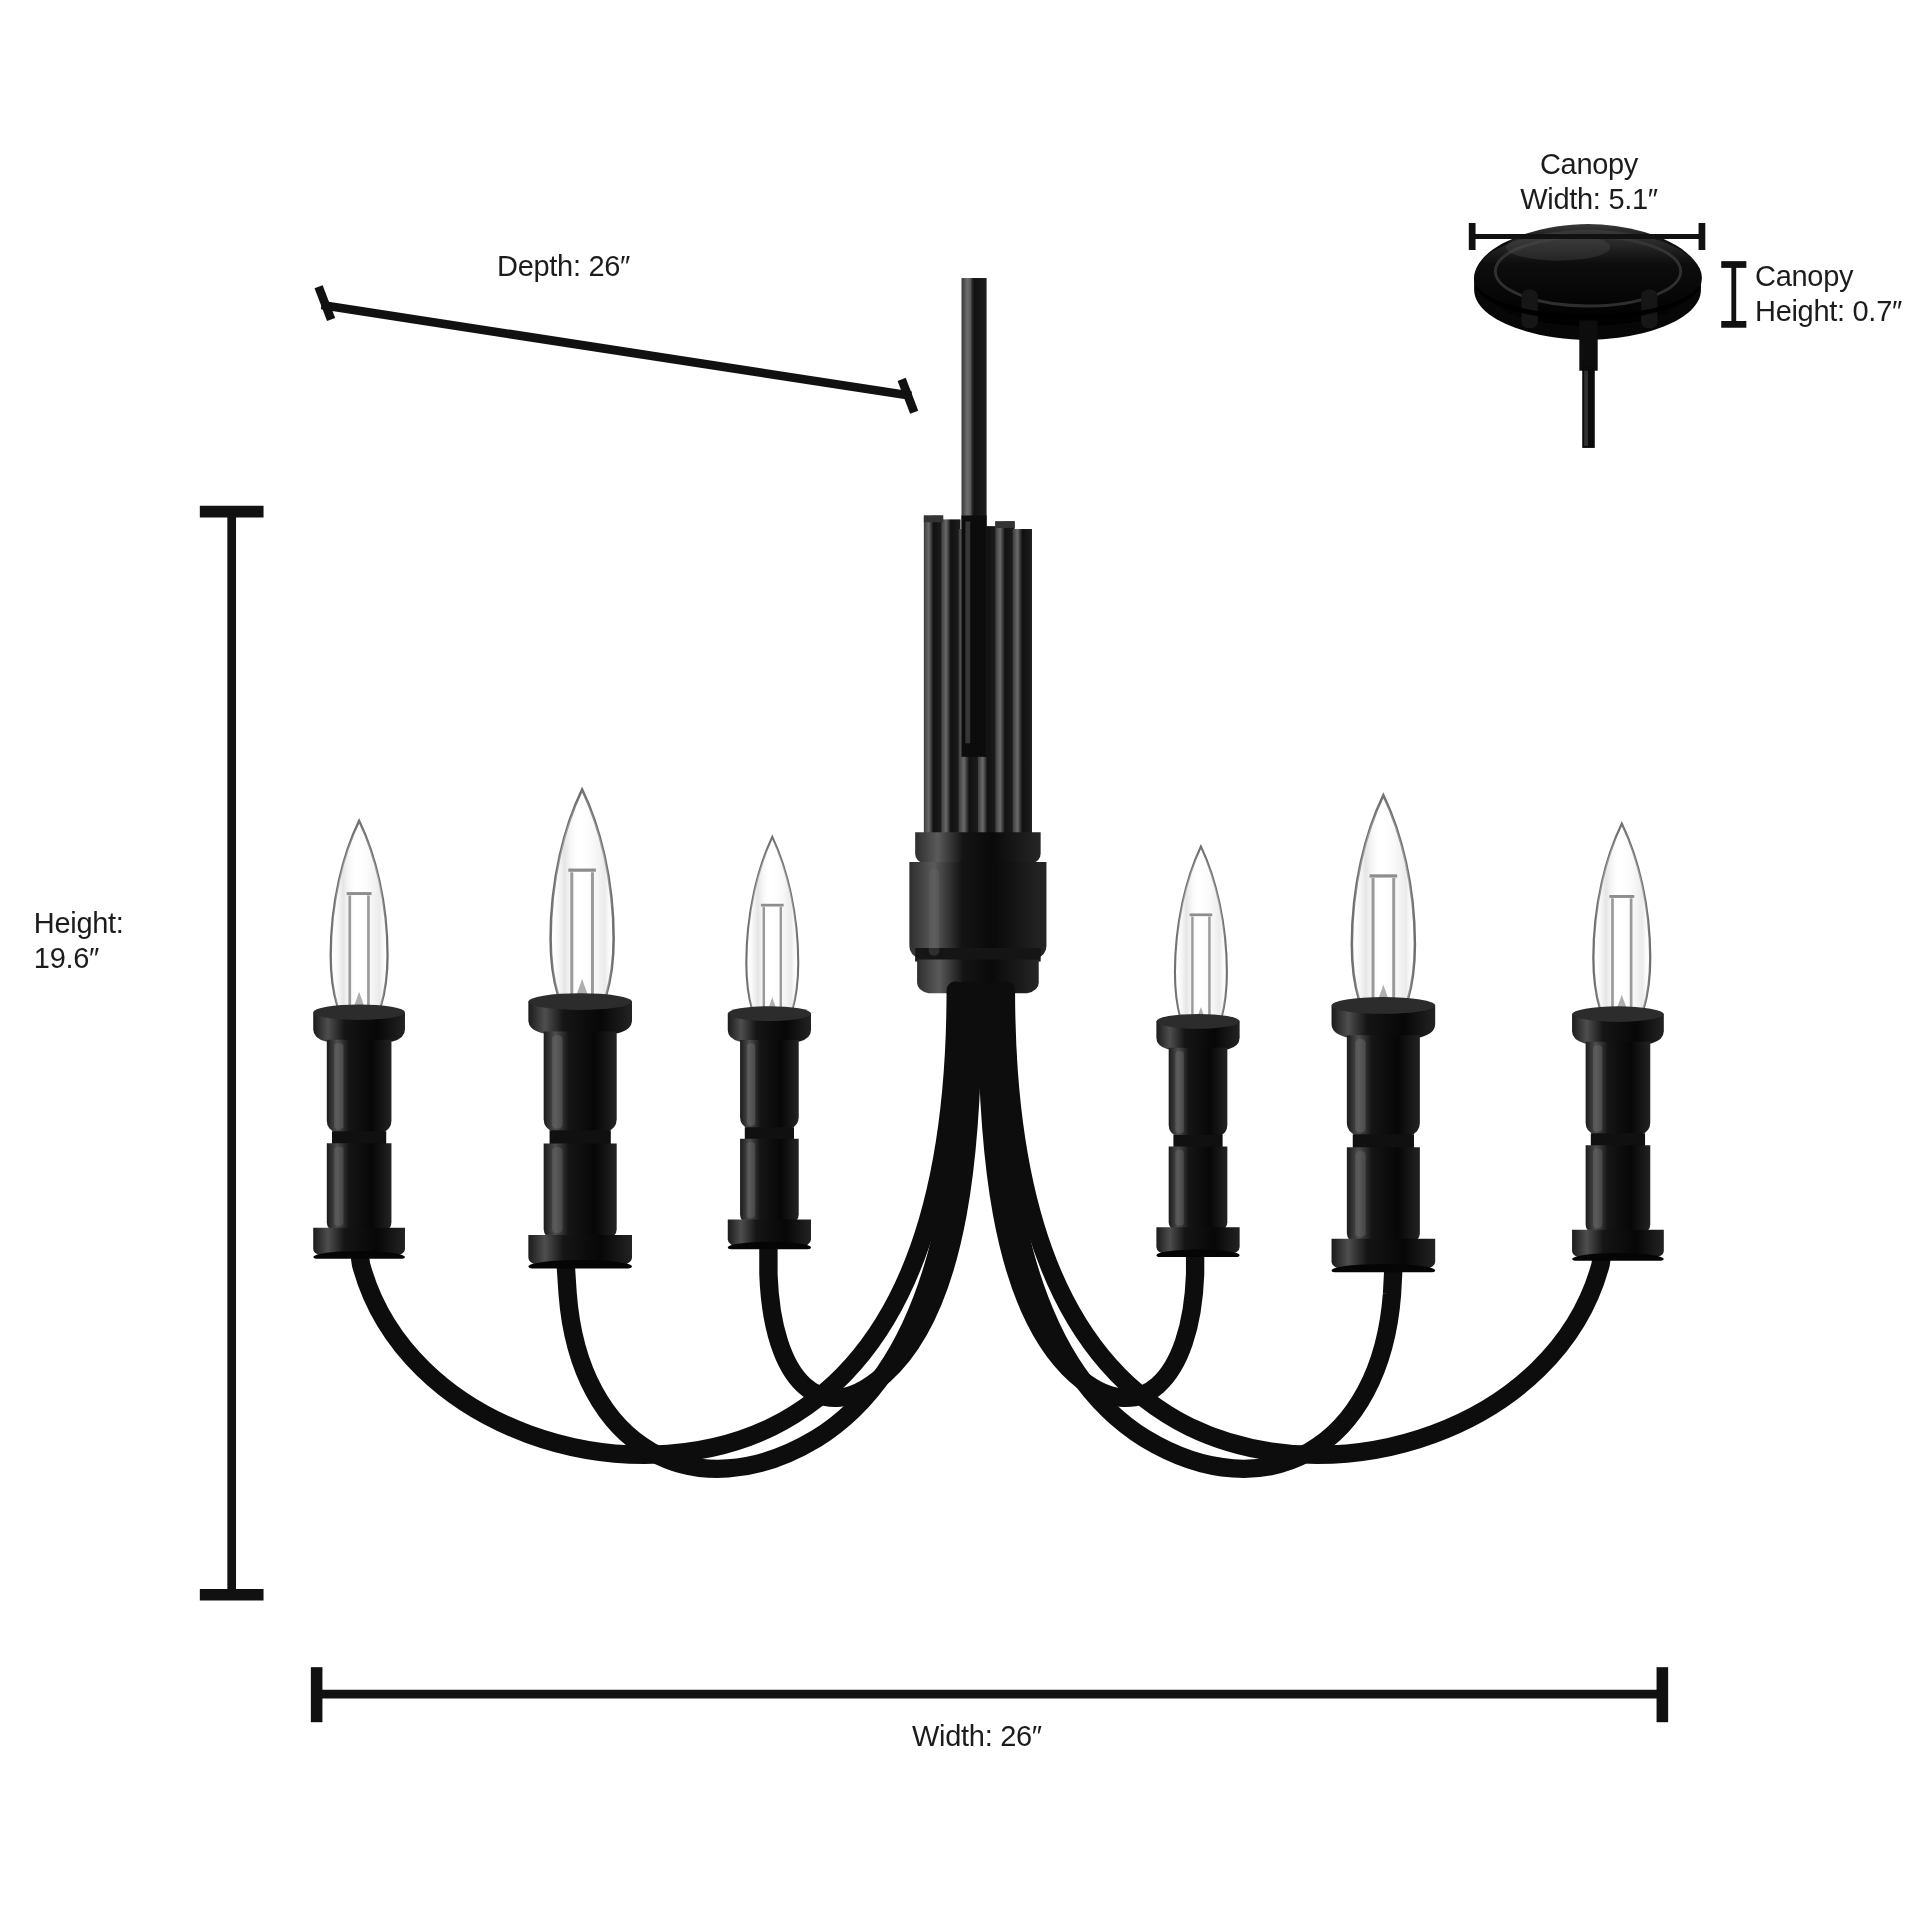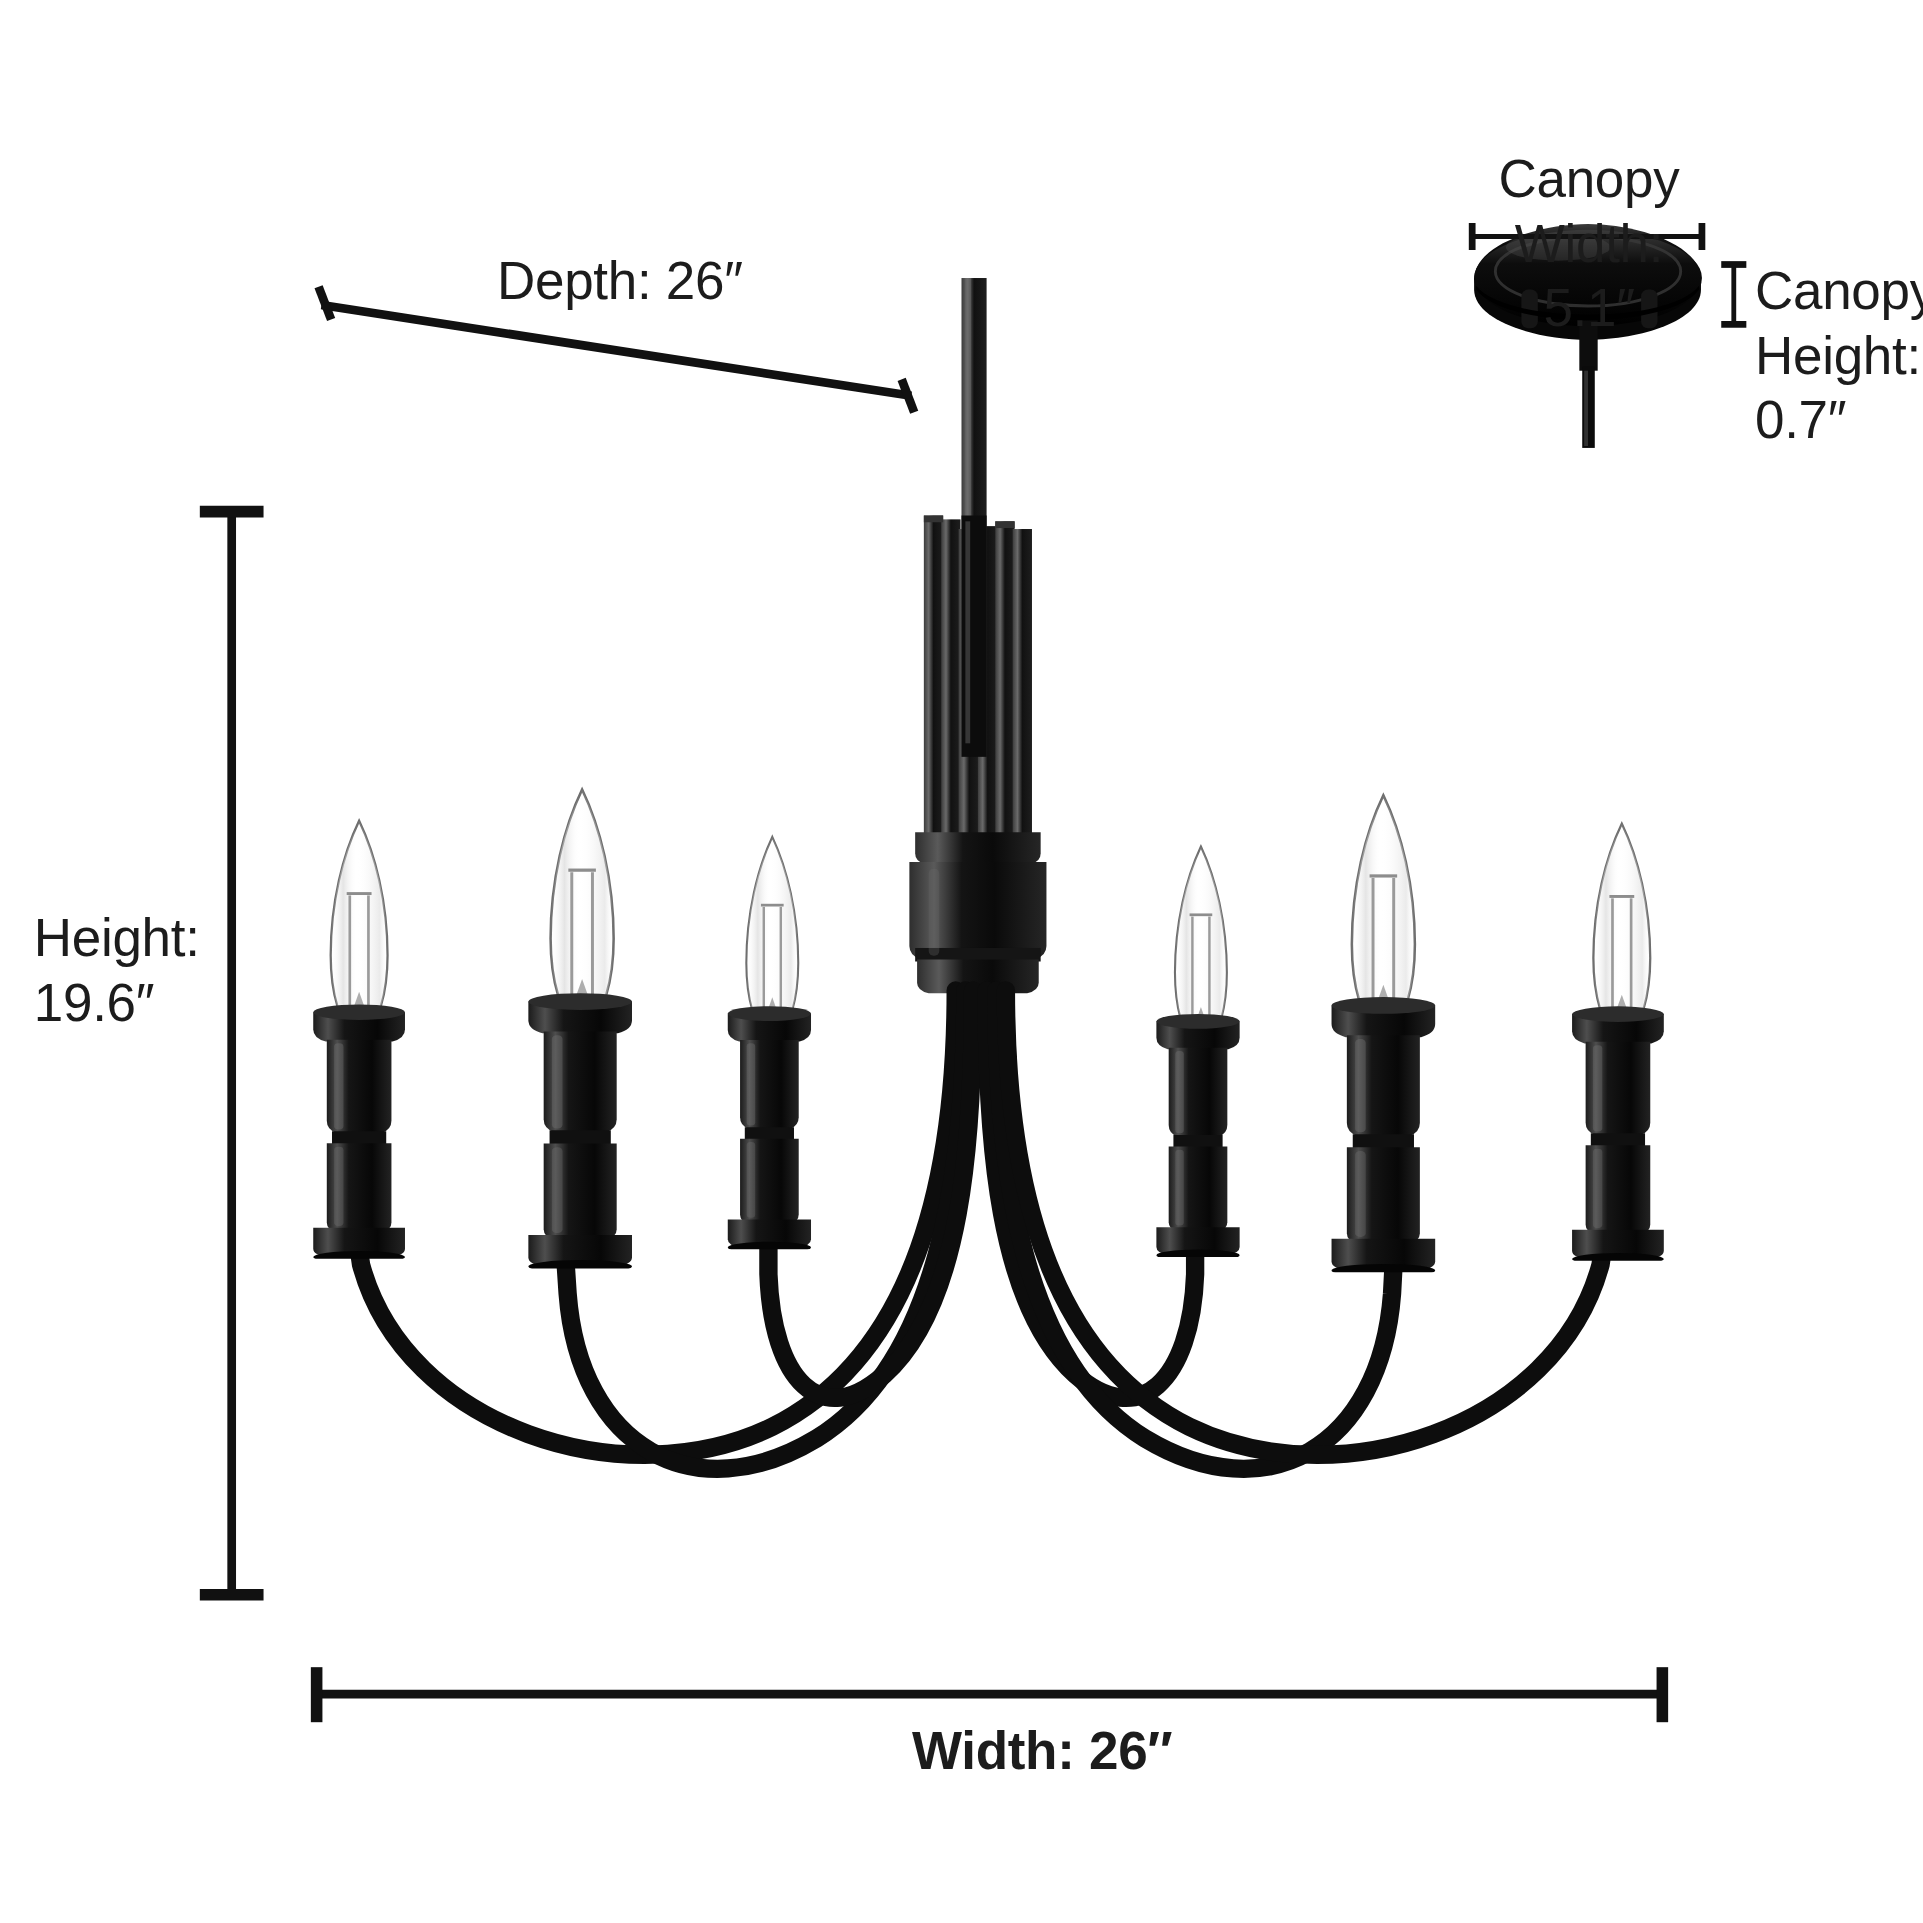--- a/index.html
+++ b/index.html
@@ -27,21 +27,21 @@
     position: absolute;
     left: 0;
     top: 0;
     width: 1923px;
     height: 1923px;
     overflow: visible;
   }
   .dim-label {
     position: absolute;
     font-family: "Liberation Sans", sans-serif;
-    font-size: 53px;
+    font-size: 29px;
     font-weight: 400;
     color: #1c1c1c;
     letter-spacing: -0.3px;
     line-height: 1.22;
     white-space: pre-line;
   }
   #label-depth {
     left: 497px;
     top: 249px;
     text-align: center;
@@ -49,21 +49,20 @@
   #label-height {
     left: 5.8px;
     top: 906px;
     text-align: left;
     margin-left: 28px;
   }
   #label-width {
     left: 912px;
     top: 1719px;
     text-align: center;
-    font-weight: bold;
   }
   #label-canopy-width {
     left: 1478px;
     top: 147px;
     width: 222px;
     text-align: center;
   }
   #label-canopy-height {
     left: 1755px;
     top: 259px;

